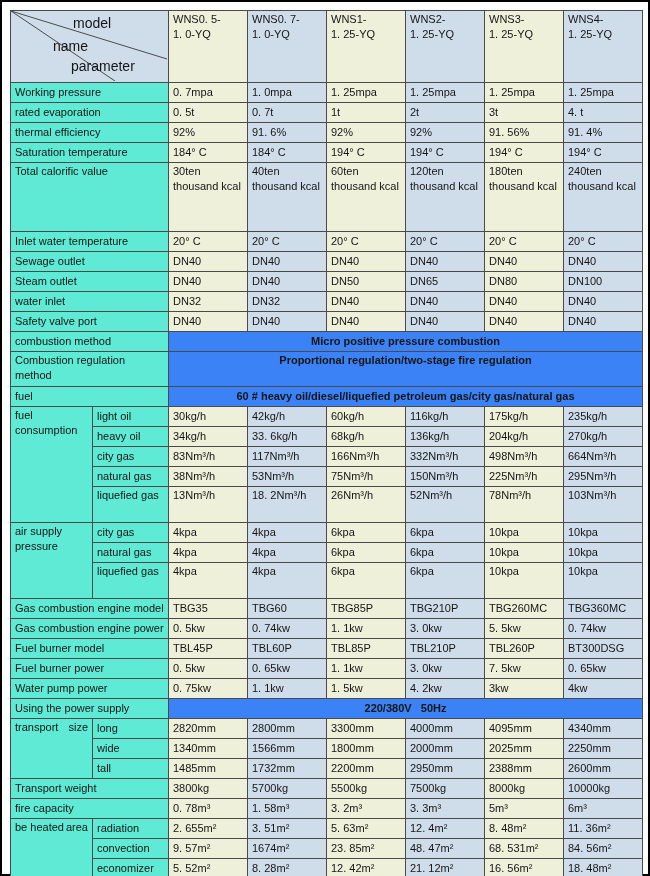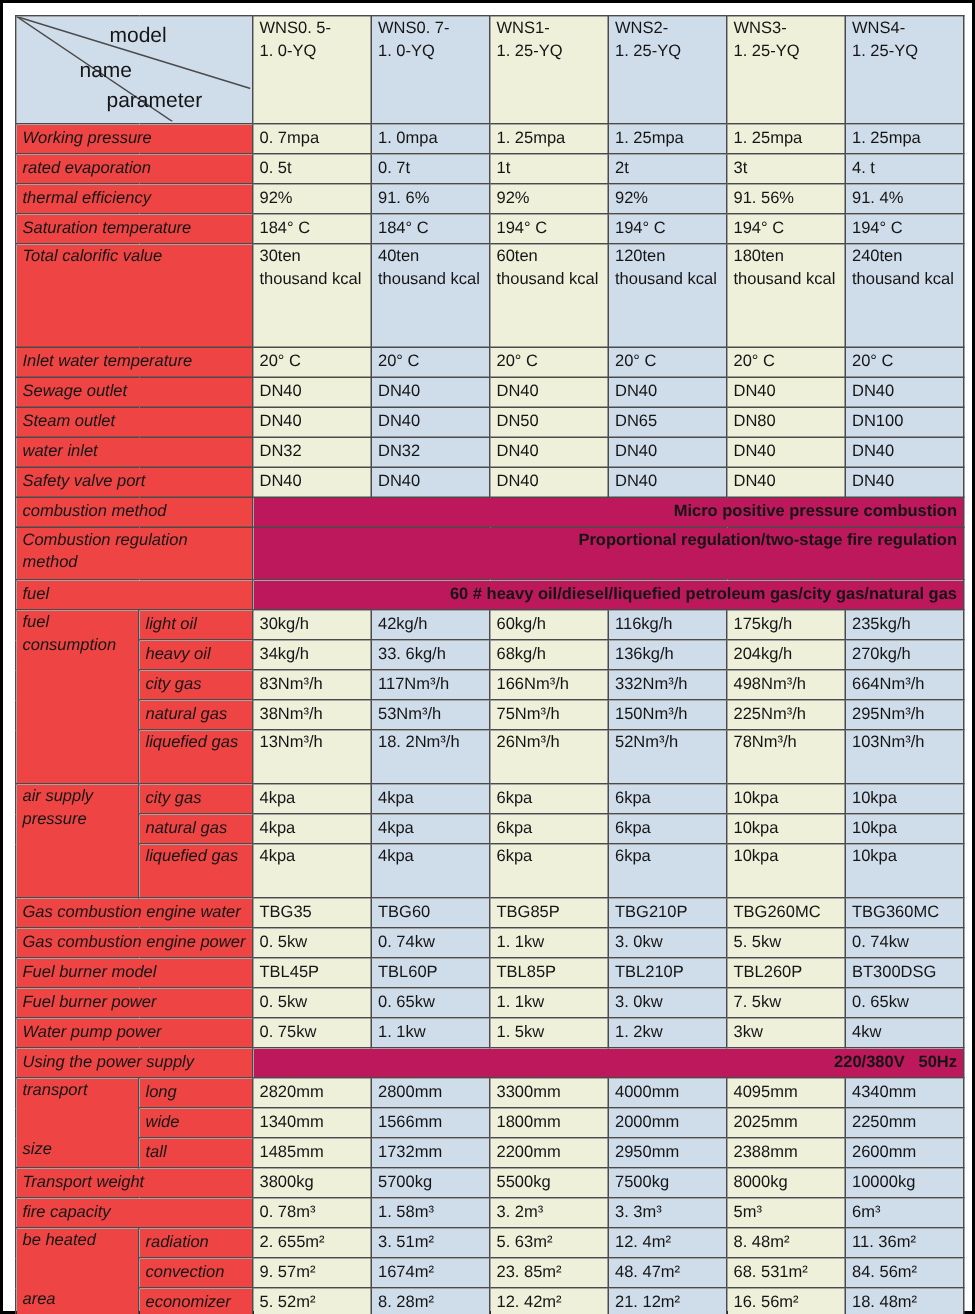--- a/index.html
+++ b/index.html
@@ -21,32 +21,32 @@
     line-height:1.35;
     word-wrap:break-word;
   }
   tr{height:20px;}
   tr.h72{height:72px;}
   tr.h69{height:69px;border-radius:20px;}
   tr.h35{height:35px;}
   tr.h36{height:36px;}
   .cream{background:#eef0d9;}
   .blue{background:#cfddeb;}
-  .lbl{background:#ef4444;font-style:italic;}
+  .lbl{background:#5eead4;}
   .vtop{vertical-align:top;}
-  .span-cell{background:#be185d;text-align:right;font-weight:bold;}
+  .span-cell{background:#3b82f6;text-align:center;font-weight:bold;}
   .model-cell{vertical-align:top;margin-top:28px;}
   .model-cell span{display:block;}
   .corner{position:relative;padding:0;background:#cfddeb;}
   .corner svg{position:absolute;left:0;top:0;}
   .corner .lab{position:absolute;font-size:14px;white-space:nowrap;text-align:center;}
   .lab-model{left:62px;top:3px;}
   .lab-name{left:6px;top:26px;margin-left:36px;}
   .lab-parameter{left:60px;top:46px;}
-  .spread{display:flex;flex-direction:column;justify-content:space-between;height:54px;}
+  .spread{display:flex;flex-direction:row;justify-content:space-between;height:54px;}
 </style>
 </head>
 <body>
 
 <div class="page">
 <table class="spec">
 <colgroup>
   <col style="width:82px">
         <col style="width:76px">
   <col style="width:79px">
@@ -268,21 +268,21 @@
   <td class="lbl vtop">liquefied gas</td>
   <td class="cream vtop">4kpa</td>
   <td class="blue vtop">4kpa</td>
   <td class="cream vtop">6kpa</td>
   <td class="blue vtop">6kpa</td>
   <td class="cream vtop">10kpa</td>
   <td class="blue vtop">10kpa</td>
 </tr>
 
 <tr>
-  <td class="lbl" colspan="2">Gas combustion engine water</td>
+  <td class="lbl" colspan="2">Gas combustion engine model</td>
   <td class="cream">TBG35</td>
   <td class="blue">TBG60</td>
   <td class="cream">TBG85P</td>
   <td class="blue">TBG210P</td>
   <td class="cream">TBG260MC</td>
   <td class="blue">TBG360MC</td>
 </tr>
 <tr>
   <td class="lbl" colspan="2">Gas combustion engine power</td>
   <td class="cream">0. 5kw</td>
@@ -308,21 +308,21 @@
   <td class="cream">1. 1kw</td>
   <td class="blue">3. 0kw</td>
   <td class="cream">7. 5kw</td>
   <td class="blue">0. 65kw</td>
 </tr>
 <tr>
   <td class="lbl" colspan="2">Water pump power</td>
   <td class="cream">0. 75kw</td>
   <td class="blue">1. 1kw</td>
   <td class="cream">1. 5kw</td>
-  <td class="blue">1. 2kw</td>
+  <td class="blue">4. 2kw</td>
   <td class="cream">3kw</td>
   <td class="blue">4kw</td>
 </tr>
 
 <tr>
   <td class="lbl" colspan="2">Using the power supply</td>
   <td class="span-cell" colspan="6">220/380V&nbsp;&nbsp;&nbsp;50Hz</td>
 </tr>
 
 <tr>

